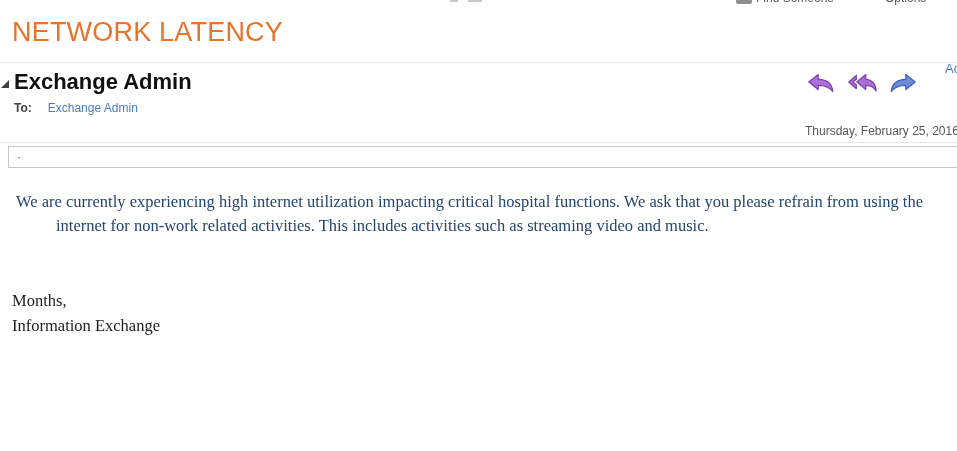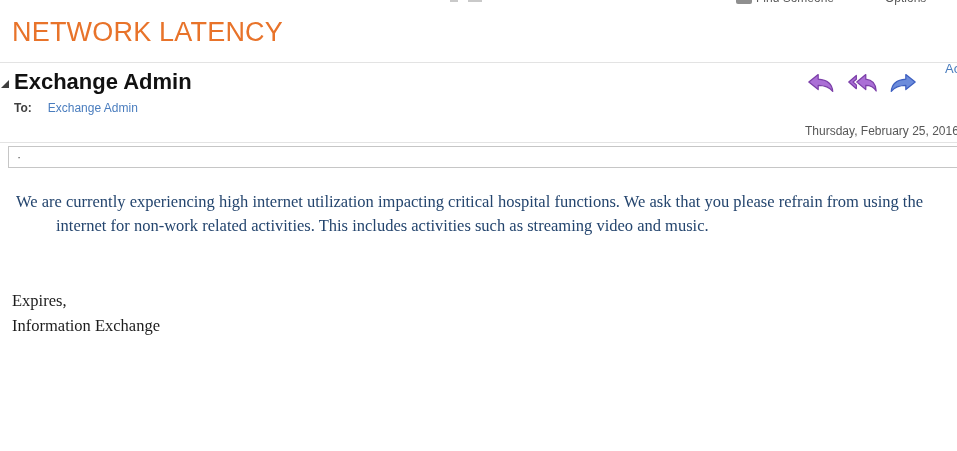--- a/index.html
+++ b/index.html
@@ -121,18 +121,18 @@
   <div class="retention">
     <span class="bullet">·</span>
   </div>
 
   <div class="mail-body">
     <div class="para">
       <div class="line-1">We are currently experiencing high internet utilization impacting critical hospital functions. We ask that you please refrain from using the</div>
       <div class="line-2">internet for non-work related activities. This includes activities such as streaming video and music.</div>
     </div>
     <div class="sig">
-      <div class="sig-1">Expires,</div>
+      <div class="sig-1">Months,</div>
       <div class="sig-2">Information Exchange</div>
     </div>
   </div>
 
 </div>
 
 </body></html>

